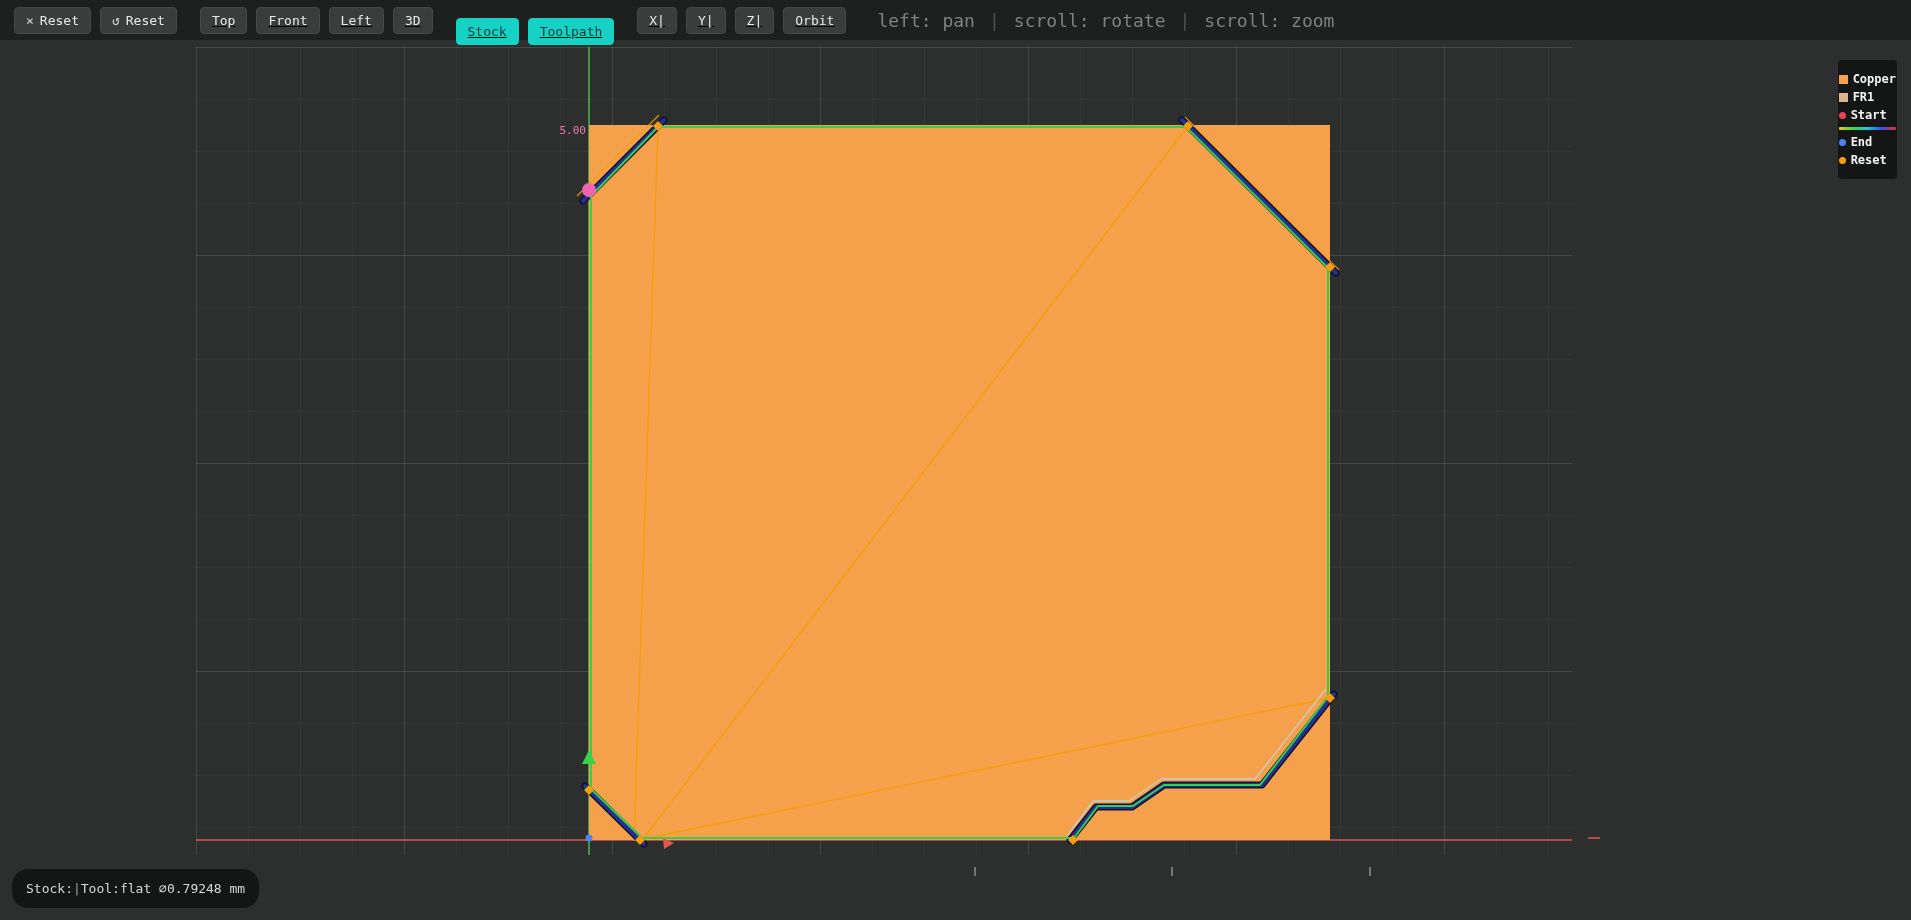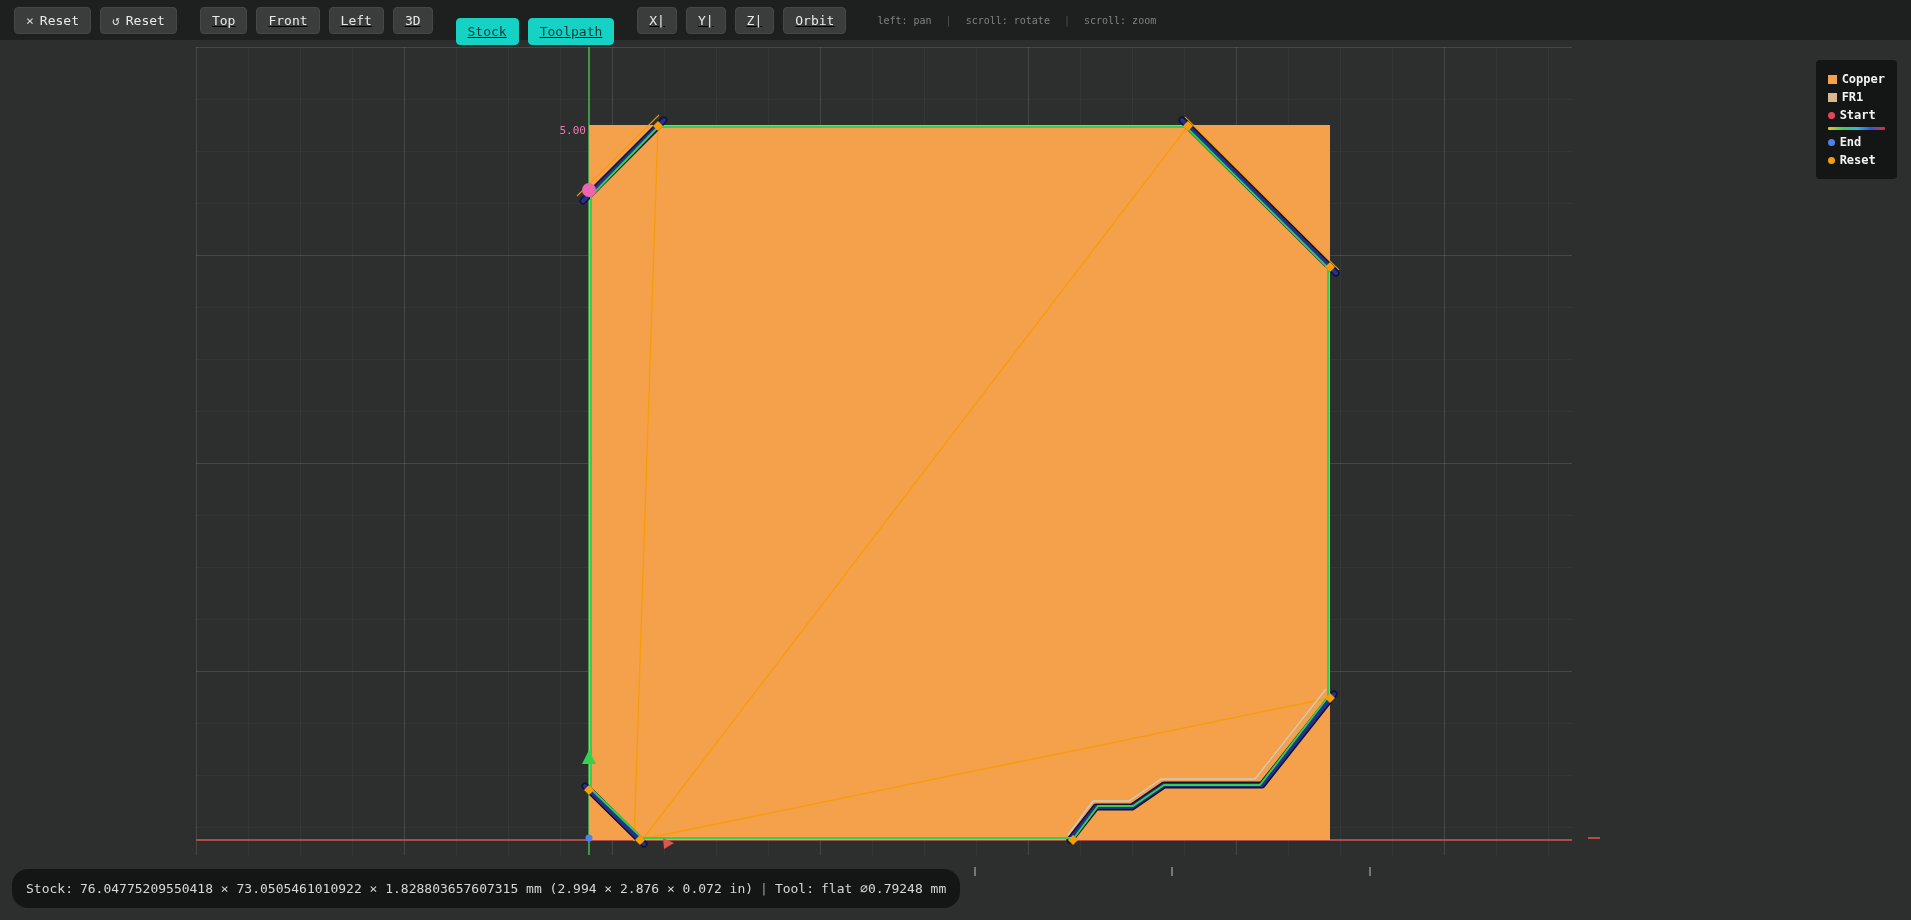--- a/index.html
+++ b/index.html
@@ -14,21 +14,21 @@
 
   
   .toolbar{position:absolute;left:0;top:0;width:100%;height:40px;background:#1e201f;
     display:flex;align-items:center;padding:0 14px;gap:9px;z-index:30;}
   .tbtn{display:inline-flex;align-items:center;gap:6px;height:27px;padding:0 11px;
     background:#3a3d3c;border:1px solid #454847;border-radius:4px;color:#e8e9e8;
     font:13px "DejaVu Sans Mono",monospace;cursor:pointer;white-space:nowrap;}
   .tbtn .ticon{font-size:13px;line-height:1;color:#dcdddc;}
   .tbtn.active{background:var(--c-accent,#16d2c4);border-color:var(--c-accent,#16d2c4);color:#093d39;margin-top:22px;}
   .grp{margin-left:14px;display:flex;gap:9px;align-items:center;text-decoration:underline;}
-  .hints{margin-left:22px;display:flex;align-items:center;gap:14px;color:#7d837f;font-size:10px;}
+  .hints{margin-left:22px;display:flex;align-items:center;gap:14px;color:#7d837f;font-size:18px;}
   .hint-sep{color:#4d524f;}
 
   
   .viewport{position:absolute;inset:0;z-index:1;}
   .grid{position:absolute;left:196px;top:47px;width:1376px;height:808px;
     background-image:
       repeating-linear-gradient(to right, rgba(255,255,255,0.085) 0 1px, transparent 1px 208px),
       repeating-linear-gradient(to bottom, rgba(255,255,255,0.085) 0 1px, transparent 1px 208px),
       repeating-linear-gradient(to right, rgba(255,255,255,0.035) 0 1px, transparent 1px 52px),
       repeating-linear-gradient(to bottom, rgba(255,255,255,0.035) 0 1px, transparent 1px 52px);}
@@ -45,35 +45,35 @@
   .mk-diamond{fill:var(--c-rapid,#f59e0b);}
   .mk-start{fill:var(--c-start_marker,#ee64ae);}
   .mk-tri{fill:#37d14e;}
   .mk-end{fill:var(--c-end,#4f82ee);}
   .mk-red{fill:#e0564f;}
   .tick{stroke:#8d938f;stroke-width:1.5;}
   .dim-label{fill:#f07ab0;font:11px "DejaVu Sans Mono",monospace;}
 
   
   .legend{position:absolute;right:14px;top:60px;z-index:20;background:rgba(19,21,20,0.95);
-    border-radius:4px;padding:8px 12px;color:#f2f3f2;font:700 12px "DejaVu Sans Mono",monospace;}
+    border-radius:4px;padding:8px 1px;color:#f2f3f2;font:700 12px "DejaVu Sans Mono",monospace;}
   .lrow{display:flex;align-items:center;gap:5px;margin:4px 0;white-space:nowrap;}
   .sw{width:9px;height:9px;flex:0 0 auto;}
   .sw-copper{background:var(--c-copper,#f5a04a);}
   .sw-fr1{background:var(--c-fr1,#d8b88c);}
   .dot{width:7px;height:7px;border-radius:50%;flex:0 0 auto;}
   .dot-start{background:var(--c-start,#e8435c);}
   .dot-end{background:var(--c-end,#4f82ee);}
   .dot-rapid{background:var(--c-rapid,#f59e0b);}
   .grad{height:3px;margin:5px 0;border-radius:1px;
     background:linear-gradient(90deg,#e8c321,#43d14c,#25c0d8,#3953e0,#d8303a);}
 
   
   .statusbar{position:absolute;left:12px;top:869px;height:39px;z-index:20;display:flex;
-    align-items:center;gap:7px;padding:0 14px;background:rgba(18,20,19,0.93);border-radius:16px;
+    align-items:center;padding:0 14px;background:rgba(18,20,19,0.93);border-radius:16px;
     color:#d6d8d7;font:13px "DejaVu Sans Mono",monospace;white-space:nowrap;text-align:center;}
   .sb-sep{color:#9a9f9d;}
 </style>
 </head>
 <body>
 
 <div class="app">
 
   <div class="viewport">
     <div class="grid"></div>
@@ -190,19 +190,18 @@
       <span>End</span>
     </div>
     <div class="lrow">
       <span class="dot dot-rapid"></span>
       <span>Reset</span>
     </div>
   </div>
 
   <div class="statusbar">
     <span>Stock:</span>
-    <span>76.04775209550418 × 73.0505461010922 × 1.828803657607315 mm (2.994 × 2.876 × 0.072 in)</span>
     <span class="sb-sep">|</span>
     <span>Tool:</span>
     <span>flat ⌀0.79248 mm</span>
   </div>
 
 </div>
 
 </body></html>

